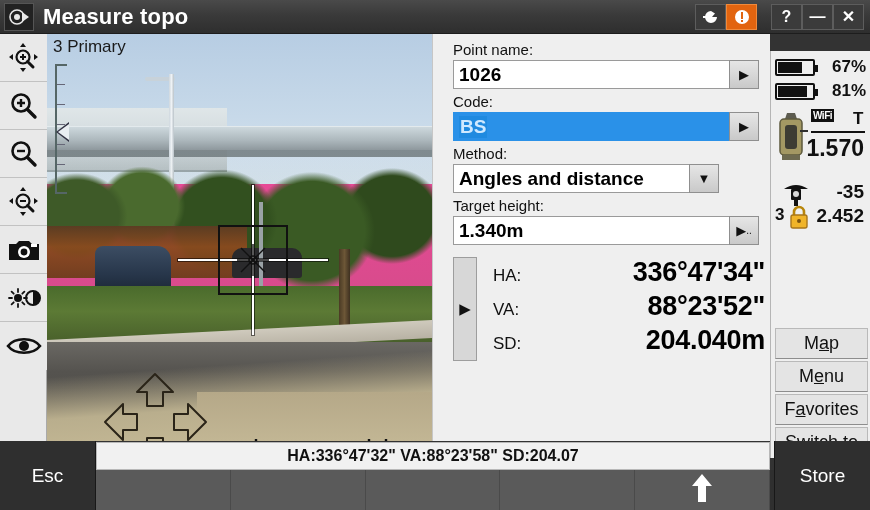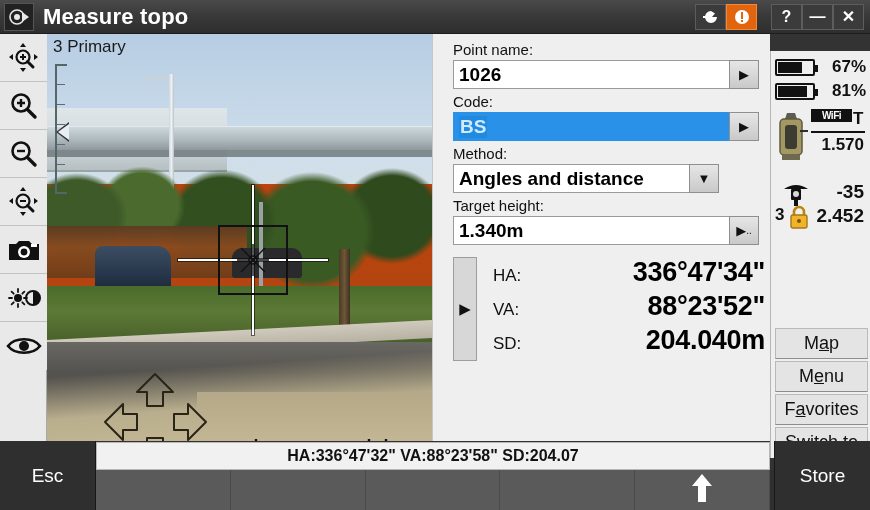--- a/index.html
+++ b/index.html
@@ -56,21 +56,21 @@
     display: flex; align-items: center; justify-content: center;
     background: #e9e9e9;
   }
   .lb-item:nth-child(7) { border-bottom: none; }
   .lb-rest { height: 71px; background: #e9e9e9; }
 
   
   .video {
     position: absolute; left: 47px; top: 34px; width: 385px; height: 407px;
     overflow: hidden;
-    background: #c2410c;
+    background: #ec4899;
   }
   .sky {
     position: absolute; left: 0; top: 0; width: 385px; height: 150px;
     background: linear-gradient(to bottom, #b7cde3 0%, #c7d9e9 55%, #d6e3ee 100%);
   }
   .building {
     position: absolute; left: 0; top: 74px; width: 180px; height: 64px;
     background: linear-gradient(to bottom,#dfe6e8 0%, #cfd8dc 60%, #b8c2c6 100%);
     border-bottom: 2px solid #9aa6ab;
   }
@@ -258,25 +258,25 @@
     width: 3px; height: 7px; background: #111;
   }
   .batt i { position: absolute; left: 1px; top: 1px; bottom: 1px; background: #111; display:block; }
   .batt-pct { font-size: 17px; font-weight: bold; color: #111; flex: 1 1 auto; text-align: right; }
 
   .instr-block { position: relative; height: 72px; margin-top: 4px; }
   .instr-icon { position: absolute; left: 0; top: 4px; width: 34px; height: 56px; }
   .wifi-badge {
     position: absolute; left: 36px; top: 2px;
     background: #111; color: #fff; font-size: 10px; font-weight: bold;
-    padding: 1px 11px; letter-spacing: -.5px;
+    padding: 1px 2px; letter-spacing: -.5px;
   }
   .instr-t { position: absolute; left: 78px; top: 2px; font-size: 17px; font-weight: bold; color: #111; }
   .instr-line { position: absolute; left: 36px; top: 24px; width: 54px; height: 2px; background: #111; }
-  .instr-val { position: absolute; right: 2px; top: 28px; font-size: 17px; font-weight: bold; color: #111; }
+  .instr-val { position: absolute; right: 2px; top: 28px; font-size: 23px; font-weight: bold; color: #111; }
 
   .tgt-block { position: relative; height: 54px; margin-top: 2px; }
   .tgt-icon { position: absolute; left: 6px; top: 0; width: 30px; height: 26px; }
   .tgt-num { position: absolute; left: 0; top: 24px; font-size: 17px; font-weight: bold; color: #111; }
   .lock-icon { position: absolute; left: 13px; top: 24px; width: 22px; height: 24px; }
   .tgt-v1 { position: absolute; right: 2px; top: 0px; font-size: 19px; font-weight: bold; color: #111; }
   .tgt-v2 { position: absolute; right: 2px; top: 24px; font-size: 19px; font-weight: bold; color: #111; }
 
   .softkeys { position: absolute; left: 4px; right: 2px; top: 277px; }
   .softkey {

